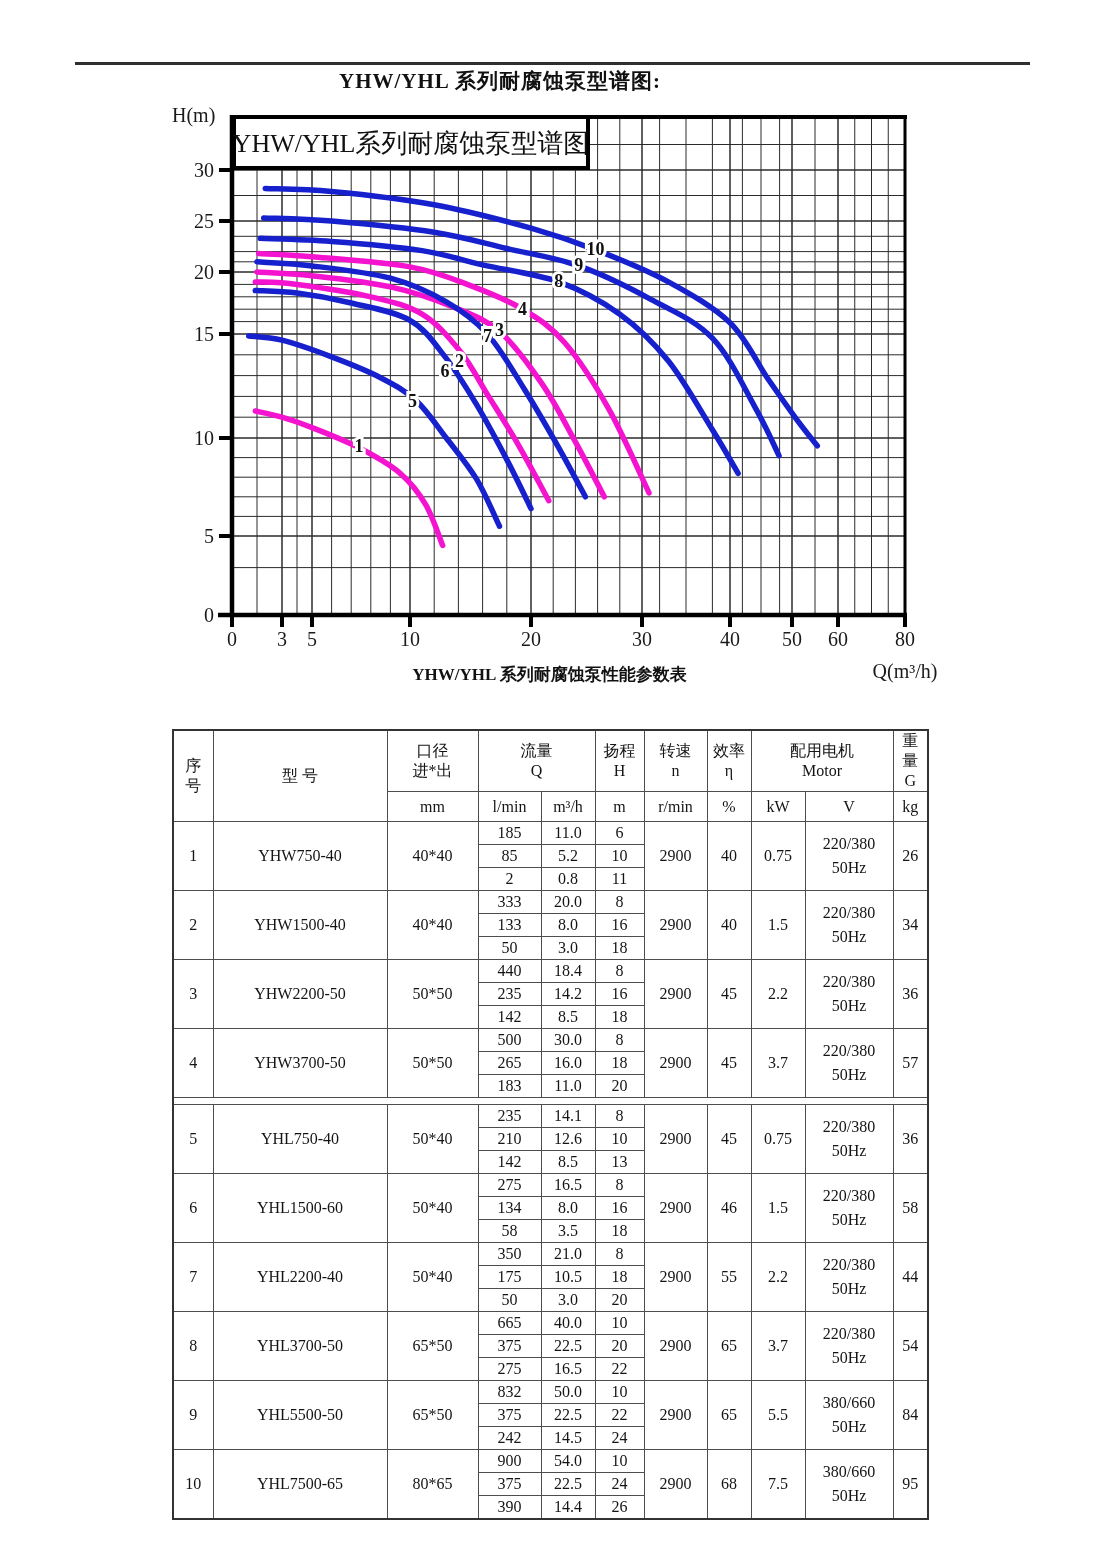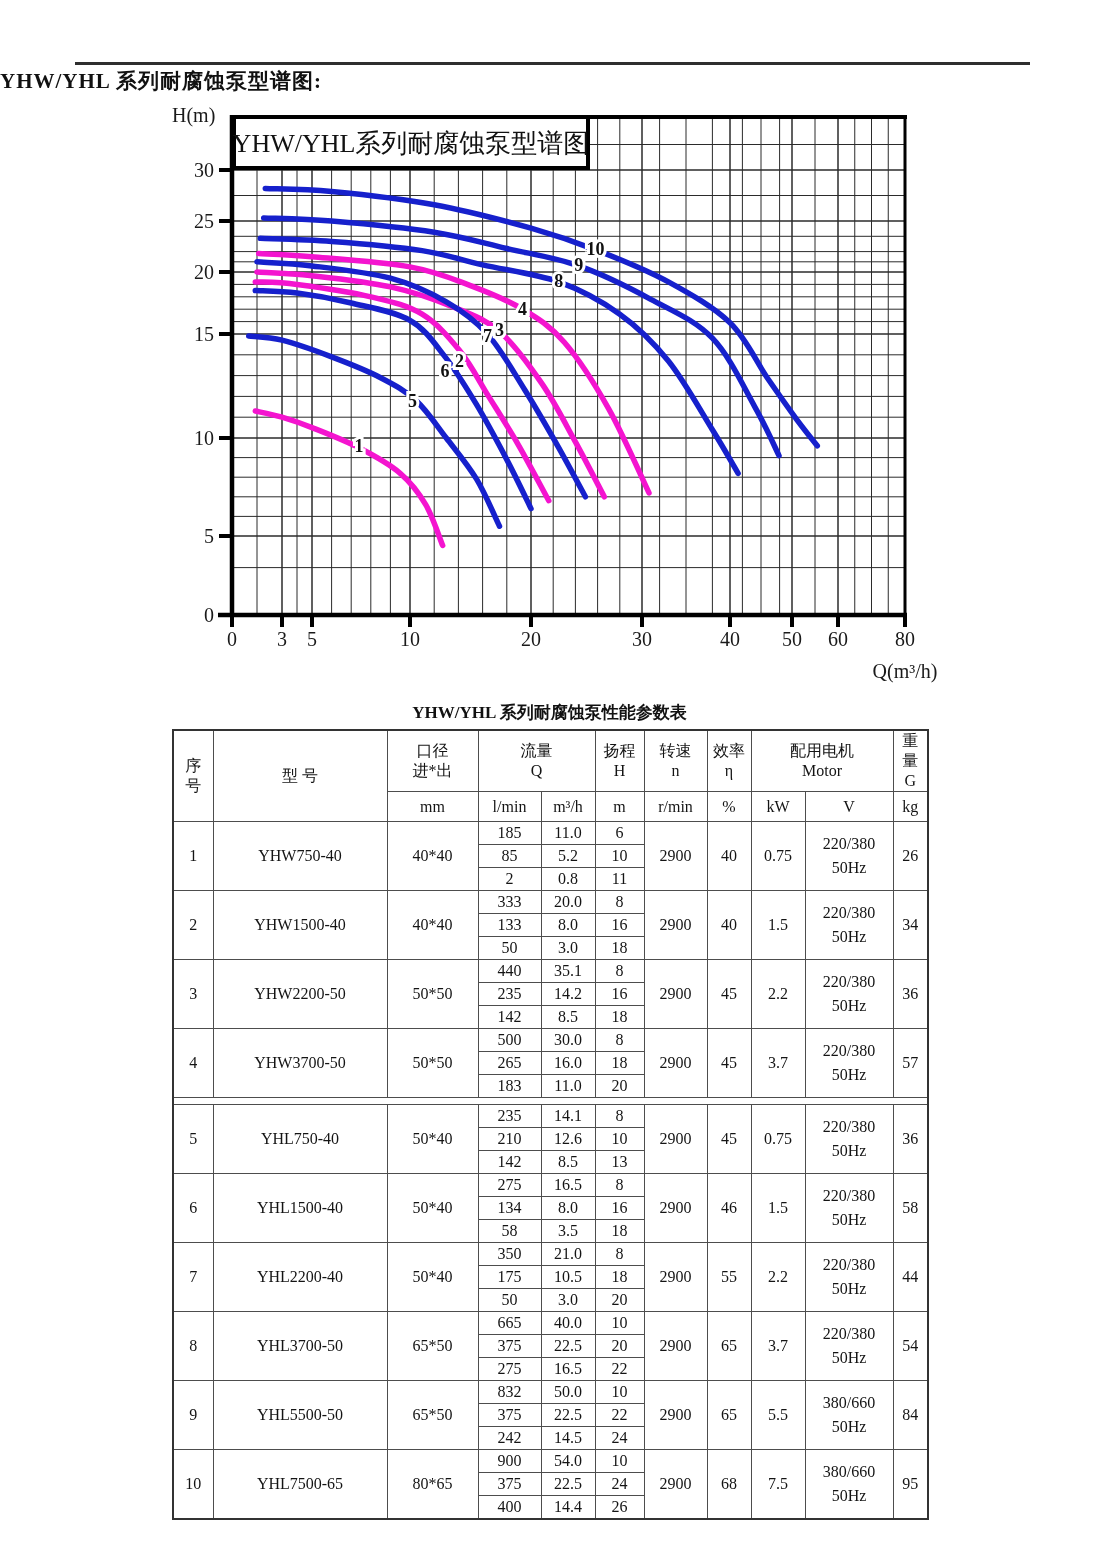--- a/index.html
+++ b/index.html
@@ -1,22 +1,22 @@
 <!DOCTYPE html>
 <html><head>
 <meta charset="utf-8">
 <style>
   html,body{margin:0;padding:0;background:#e8e8e8;}
   .page{position:relative;width:1100px;height:1556px;background:#ffffff;margin:0 auto;
         font-family:"Liberation Serif","DejaVu Serif",serif;color:#111;overflow:hidden;}
   .top-rule{position:absolute;left:75px;top:62px;width:955px;height:3px;background:#2f2f2f;}
-  .page-title{position:absolute;left:0;top:67px;width:1000px;text-align:left;
+  .page-title{position:absolute;left:0;top:67px;width:1000px;text-align:center;
               font-size:21px;font-weight:bold;letter-spacing:1px;}
   .chart-svg{position:absolute;left:0;top:0;}
-  .table-title{position:absolute;left:172px;top:701px;width:755px;text-align:center;
+  .table-title{position:absolute;left:172px;top:663px;width:755px;text-align:center;
                font-size:17px;font-weight:bold;}
   .param-table{position:absolute;left:172px;top:729px;width:755px;border-collapse:collapse;
                table-layout:fixed;font-size:16px;text-align:center;color:#141414;}
   .param-table td,.param-table th{border:1px solid #4d4d4d;padding:0 1px;font-weight:normal;
                line-height:1.25;overflow:hidden;}
   .param-table{border:2px solid #333;}
   .param-table thead th{font-size:16px;}
   .hdr2{display:block;}
   .sub td{height:22px;}
   .seprow td{height:6px;padding:0;border-left:none;border-right:none;}
@@ -278,21 +278,21 @@
         <tr class="sub">
           <td>50</td>
           <td>3.0</td>
           <td>18</td>
         </tr>
         <tr class="sub">
           <td rowspan="3">3</td>
           <td rowspan="3">YHW2200-50</td>
           <td rowspan="3">50*50</td>
           <td>440</td>
-          <td>35.1</td>
+          <td>18.4</td>
           <td>8</td>
           <td rowspan="3">2900</td>
           <td rowspan="3">45</td>
           <td rowspan="3">2.2</td>
           <td rowspan="3" class="volt">
             <span>220/380</span>
             <span>50Hz</span>
           </td>
           <td rowspan="3">36</td>
         </tr>
@@ -356,21 +356,21 @@
           <td>12.6</td>
           <td>10</td>
         </tr>
         <tr class="sub">
           <td>142</td>
           <td>8.5</td>
           <td>13</td>
         </tr>
         <tr class="sub">
           <td rowspan="3">6</td>
-          <td rowspan="3">YHL1500-40</td>
+          <td rowspan="3">YHL1500-60</td>
           <td rowspan="3">50*40</td>
           <td>275</td>
           <td>16.5</td>
           <td>8</td>
           <td rowspan="3">2900</td>
           <td rowspan="3">46</td>
           <td rowspan="3">1.5</td>
           <td rowspan="3" class="volt">
             <span>220/380</span>
             <span>50Hz</span>
@@ -480,19 +480,19 @@
             <span>50Hz</span>
           </td>
           <td rowspan="3">95</td>
         </tr>
         <tr class="sub">
           <td>375</td>
           <td>22.5</td>
           <td>24</td>
         </tr>
         <tr class="sub">
-          <td>400</td>
+          <td>390</td>
           <td>14.4</td>
           <td>26</td>
         </tr>
       </tbody>
   </table>
 </div>
 
 </body></html>

